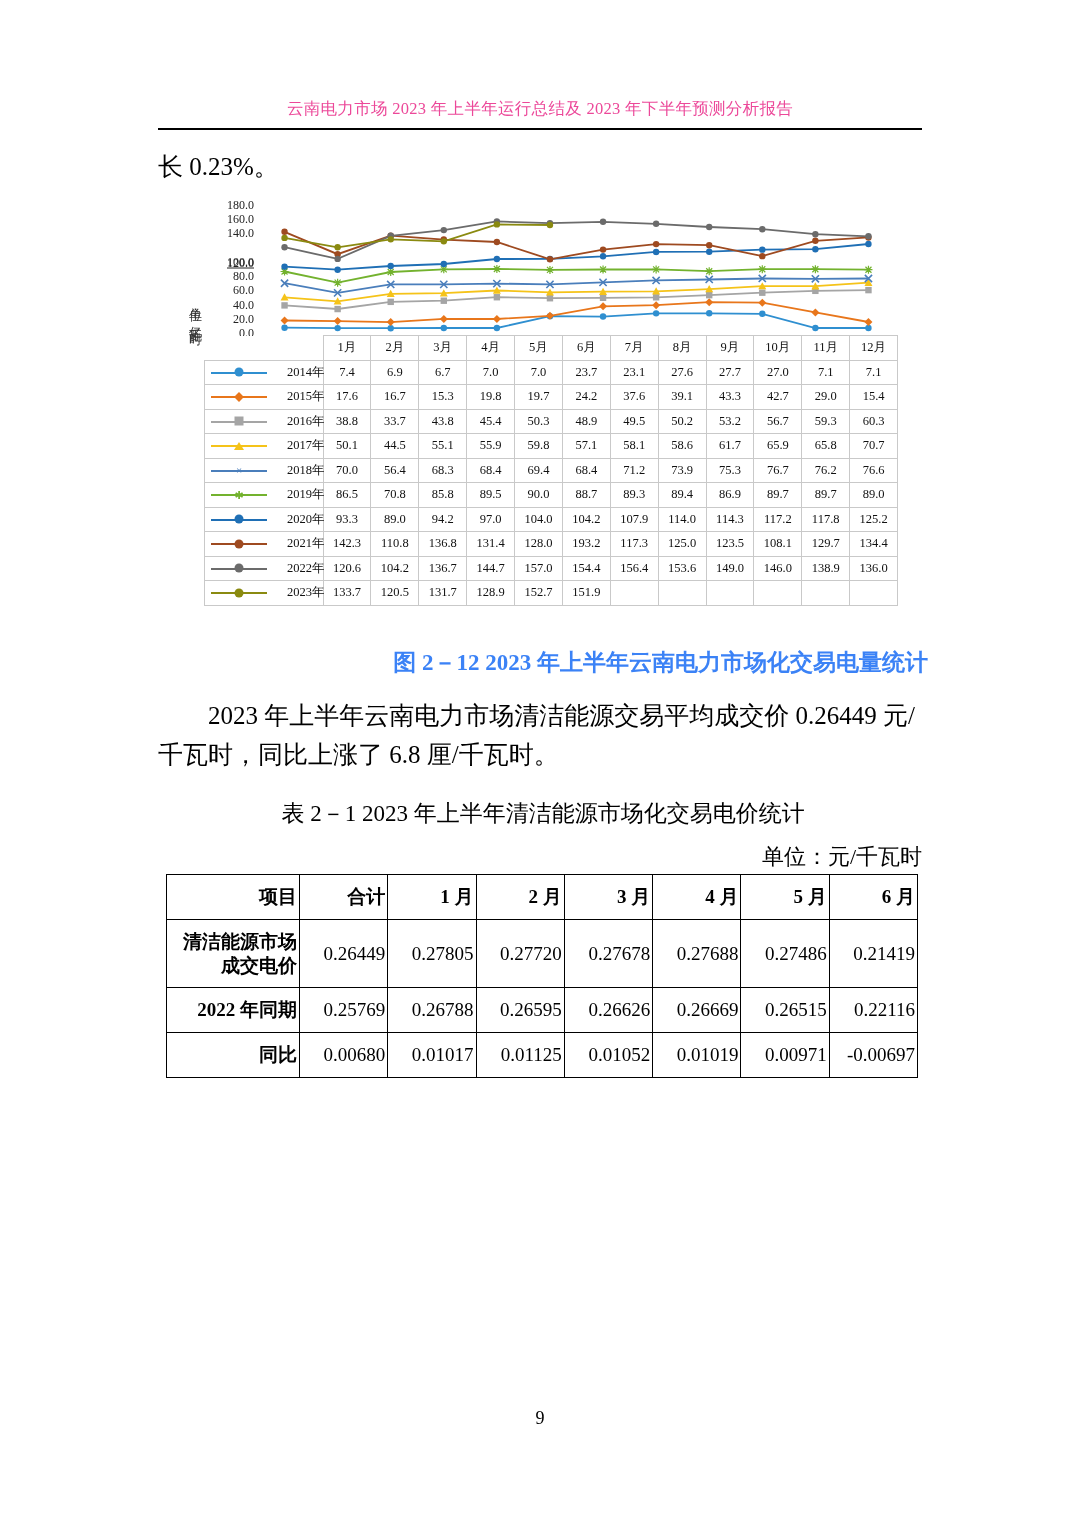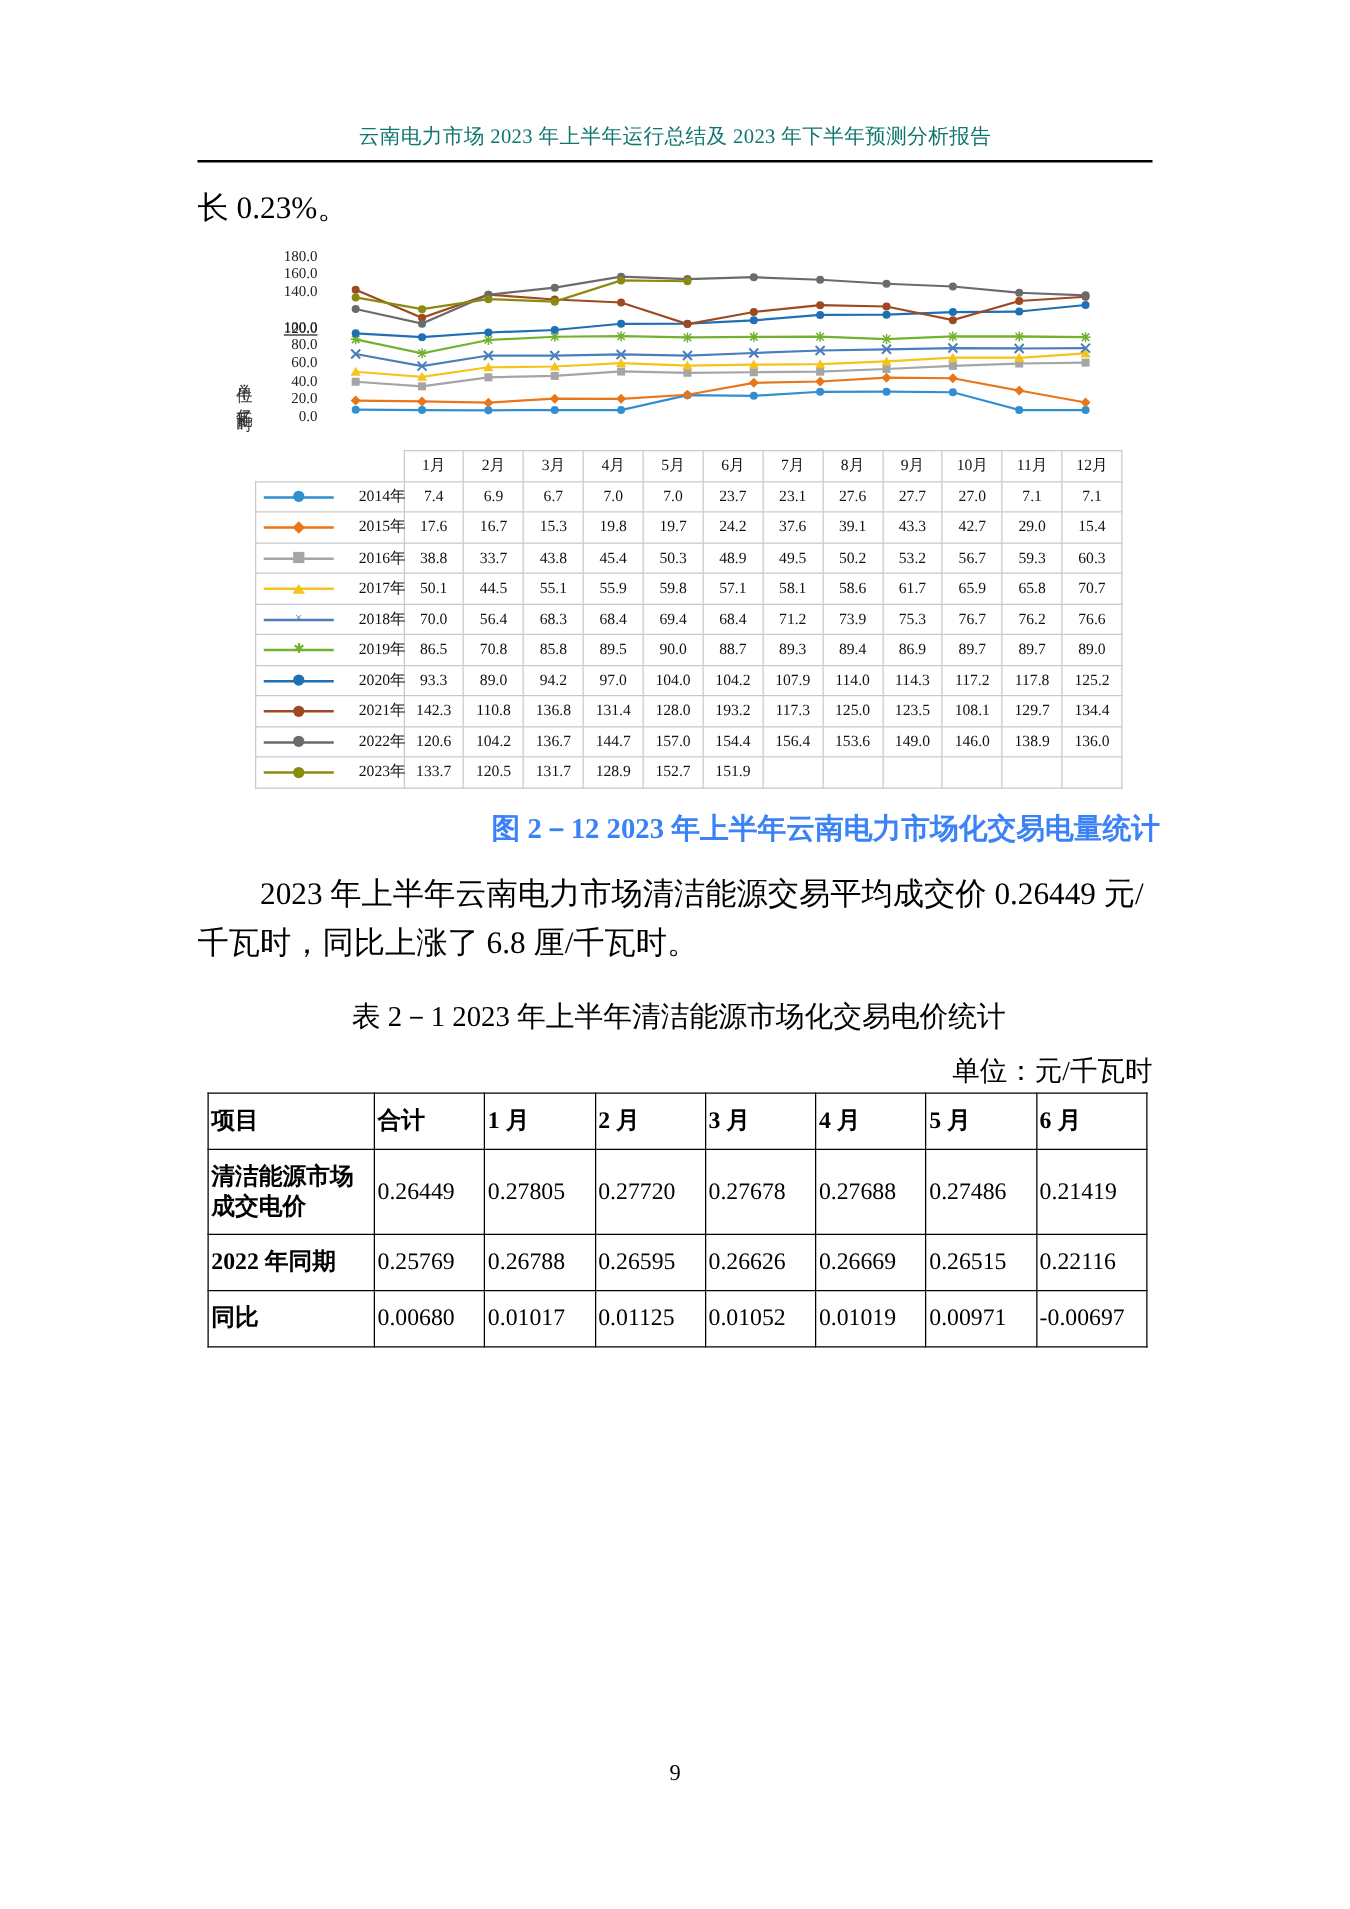--- a/index.html
+++ b/index.html
@@ -24,21 +24,21 @@
   }
   
   .header {
     position: absolute;
     left: 158px;
     top: 98px;
     width: 764px;
     text-align: center;
     font-size: 16.5px;
     letter-spacing: 0.3px;
-    color: #0f766e;
+    color: #ec4899;
   }
   .header-rule {
     position: absolute;
     left: 158px;
     top: 128px;
     width: 764px;
     height: 2px;
     background: #000;
   }
   
@@ -142,21 +142,20 @@
   
   .datagrid {
     position: absolute;
     left: 22px;
     top: 130px;
     width: 694px;
     border-collapse: collapse;
     table-layout: fixed;
     font-size: 12.5px;
     color: #111;
-    margin-top: 25px;
   }
   .datagrid td, .datagrid th {
     border: 1px solid #c9c9c9;
     height: 23.5px;
     text-align: center;
     vertical-align: middle;
     padding: 0;
     font-weight: normal;
     background: #ffffff;
   }
@@ -198,21 +197,21 @@
     position: absolute;
     left: 166px;
     top: 874px;
     width: 752px;
     border-collapse: collapse;
     table-layout: fixed;
     font-size: 19px;
   }
   .price-table td {
     border: 1.6px solid #000;
-    text-align: left;
+    text-align: right;
     vertical-align: middle;
     padding: 10px 2px;
     line-height: 1.25;
   }
   .price-table td.rowhead {
     font-weight: bold;
     width: 128px;
   }
   .price-table tr.head td {
     font-weight: bold;

